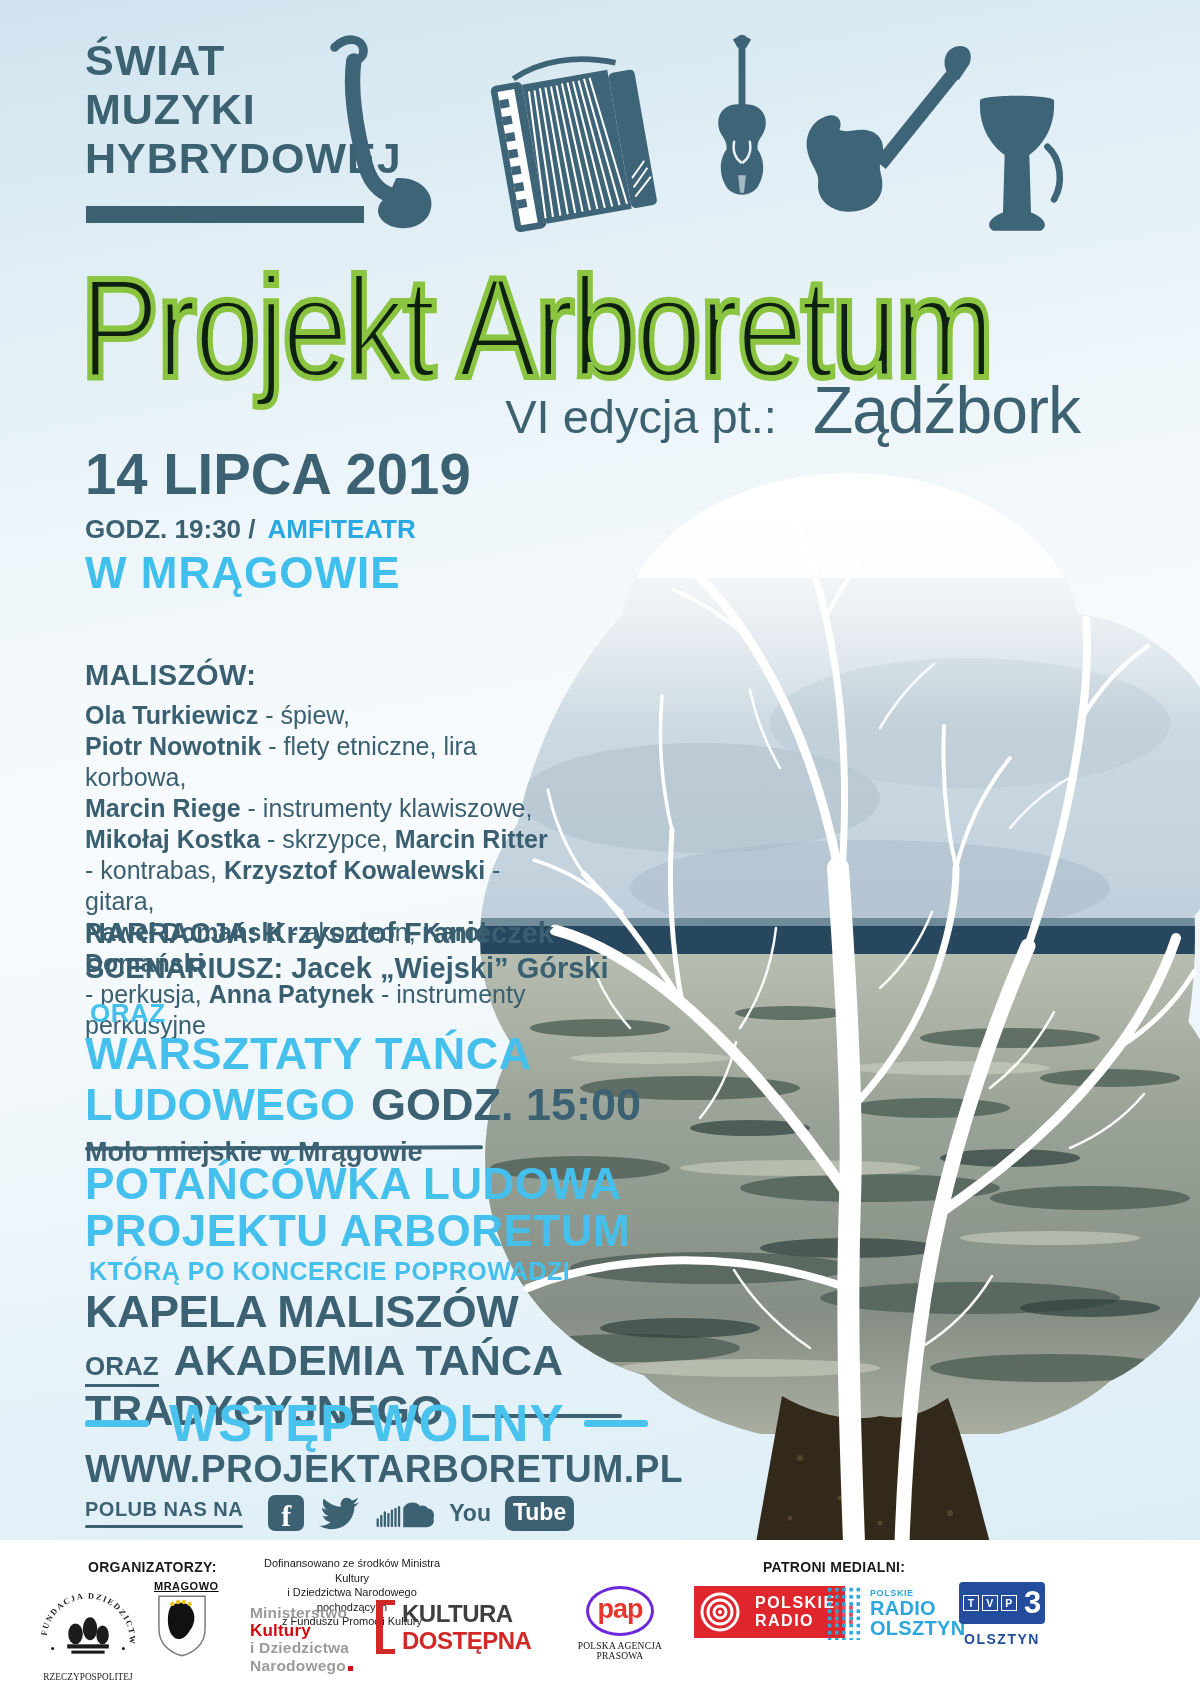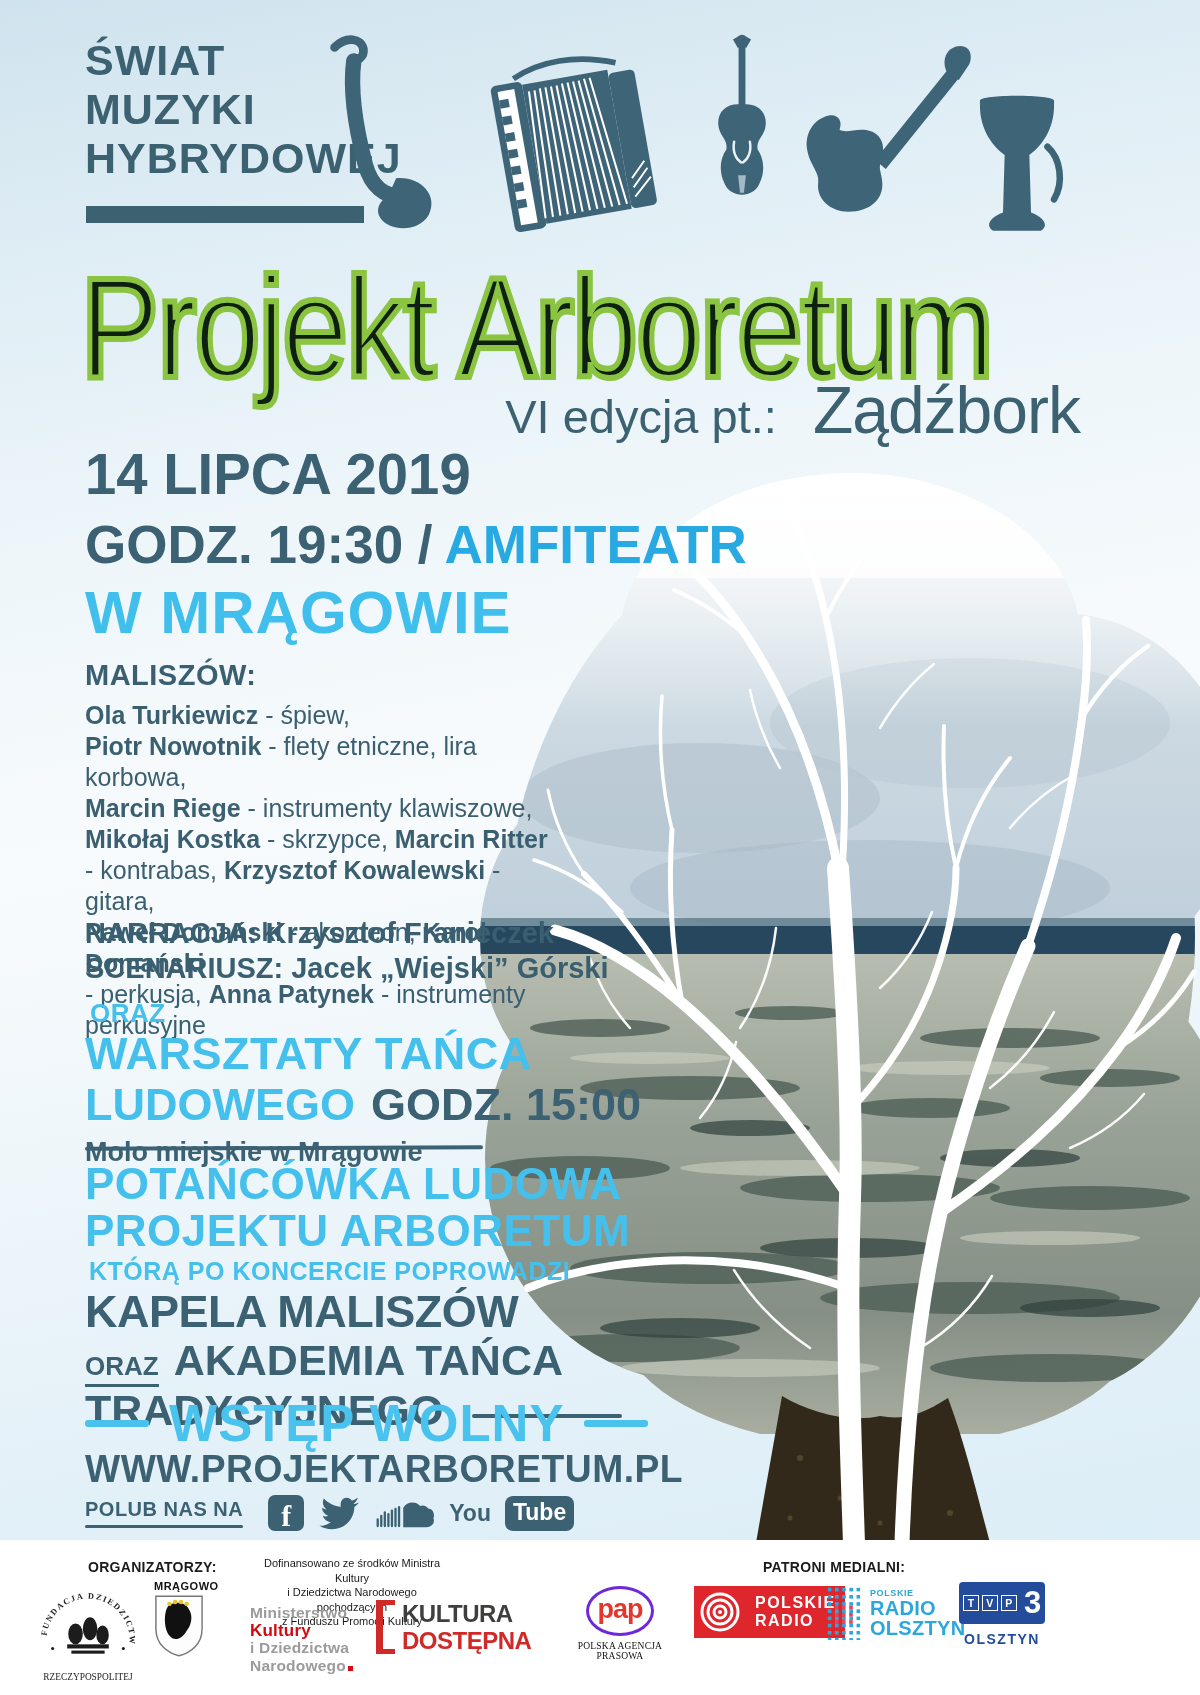--- a/index.html
+++ b/index.html
@@ -16,24 +16,24 @@
   
   .title{left:80px;top:246px;font-size:142px;font-weight:400;color:#0e2110;
     -webkit-text-stroke:6px #8ac440;letter-spacing:-3px;white-space:nowrap;
     transform:scaleX(0.84);transform-origin:left top;}
   .subtitle{left:420px;top:372px;width:660px;display:flex;justify-content:flex-end;align-items:baseline;gap:36px;color:#3c6272;}
   .sub-prefix{font-size:47px;}
   .sub-name{font-size:66px;letter-spacing:-1px;}
   
   .date-block{left:85px;top:440px;z-index:3;}
   .date-line{font-size:58px;font-weight:700;color:#3b6172;transform:scaleX(.97);transform-origin:left;white-space:nowrap;}
-  .time-line{font-size:53px;font-weight:700;margin-top:7px;white-space:nowrap;}
+  .time-line{font-size:26px;font-weight:700;margin-top:7px;white-space:nowrap;}
   .time-part{color:#3b6172;margin-right:12px;}
   .venue{color:#29a9e1;}
-  .city{font-size:60px;font-weight:700;color:#40bfec;margin-top:3px;letter-spacing:1px;white-space:nowrap;}
+  .city{font-size:44px;font-weight:700;color:#40bfec;margin-top:3px;letter-spacing:1px;white-space:nowrap;}
   
   .lineup{left:85px;top:660px;color:#3a5f70;font-size:25px;line-height:31px;z-index:3;width:470px;}
   .lineup-heading{font-size:29px;font-weight:700;margin-bottom:9px;letter-spacing:.5px;}
   .lu-line .b{font-weight:700;}
   .narracja{left:85px;top:916px;font-size:29px;font-weight:700;color:#3a5f70;line-height:35px;z-index:3;white-space:nowrap;}
   
   .workshops{left:85px;top:998px;z-index:3;}
   .oraz1{color:#45c0ec;font-weight:700;font-size:26px;margin-left:5px;letter-spacing:.5px;}
   .w1{color:#45c0ec;font-weight:700;font-size:45px;line-height:50px;letter-spacing:.5px;white-space:nowrap;}
   .w2{display:flex;align-items:baseline;gap:16px;white-space:nowrap;}
@@ -67,21 +67,21 @@
   .yt-tube{background:#3b6172;color:#fff;border-radius:8px;padding:3px 8px 5px;font-size:23px;font-weight:700;}
   .icon-btn{cursor:pointer;}
   
   .tree{left:450px;top:468px;width:750px;height:1075px;z-index:1;pointer-events:none;}
   
   .footer{left:0;top:1540px;width:1200px;height:155px;background:#ffffff;z-index:4;}
   .f-label{font-size:14px;font-weight:700;color:#1a1a1a;letter-spacing:.3px;}
   .org-label{left:88px;top:19px;}
   .patrons-label{left:763px;top:19px;}
   .fundacja{left:36px;top:44px;}
-  .mragowo{left:154px;top:40px;width:56px;}
+  .mragowo{left:154px;top:40px;width:56px;text-align:center;text-decoration:underline;}
   .mragowo-label{font-size:11px;font-weight:700;color:#111;letter-spacing:.5px;margin-bottom:2px;}
   .grant{left:252px;top:16px;width:200px;font-size:11px;line-height:14.5px;text-align:center;color:#1a1a1a;}
   .ministry{left:250px;top:64px;line-height:17.5px;font-weight:700;font-size:15.5px;color:#9c9b9a;letter-spacing:.2px;}
   .min-red{color:#d20a11;font-size:17px;}
   .min-dot{display:inline-block;width:5px;height:5px;background:#d20a11;margin-left:2px;}
   .kd{left:376px;top:60px;display:flex;align-items:stretch;}
   .kd-bracket{width:12px;border-left:7px solid #cf2a27;border-top:5px solid #cf2a27;border-bottom:5px solid #cf2a27;margin-right:7px;}
   .kd-l1{color:#3f3f3e;font-size:24px;line-height:27px;font-weight:700;letter-spacing:-.5px;}
   .kd-l2{color:#cf2a27;font-size:24px;line-height:27px;font-weight:700;letter-spacing:-.5px;}
   .pap{left:560px;top:46px;width:120px;text-align:center;}

